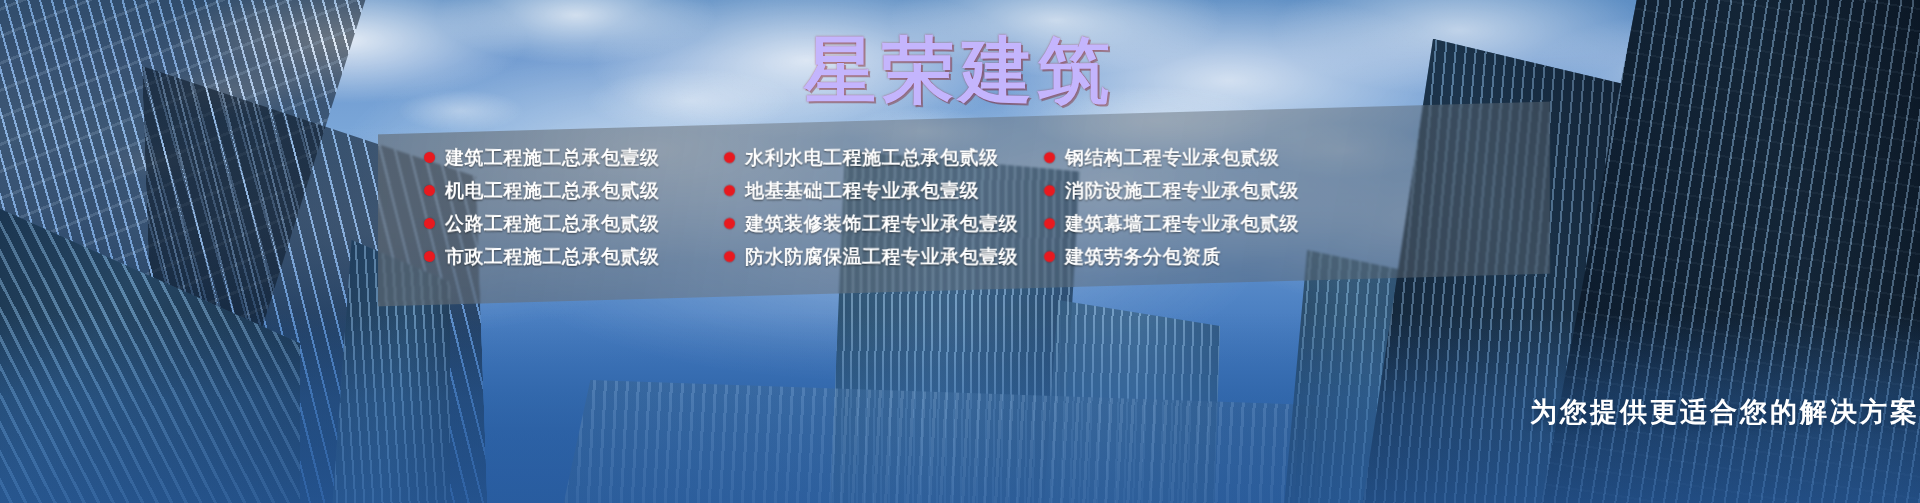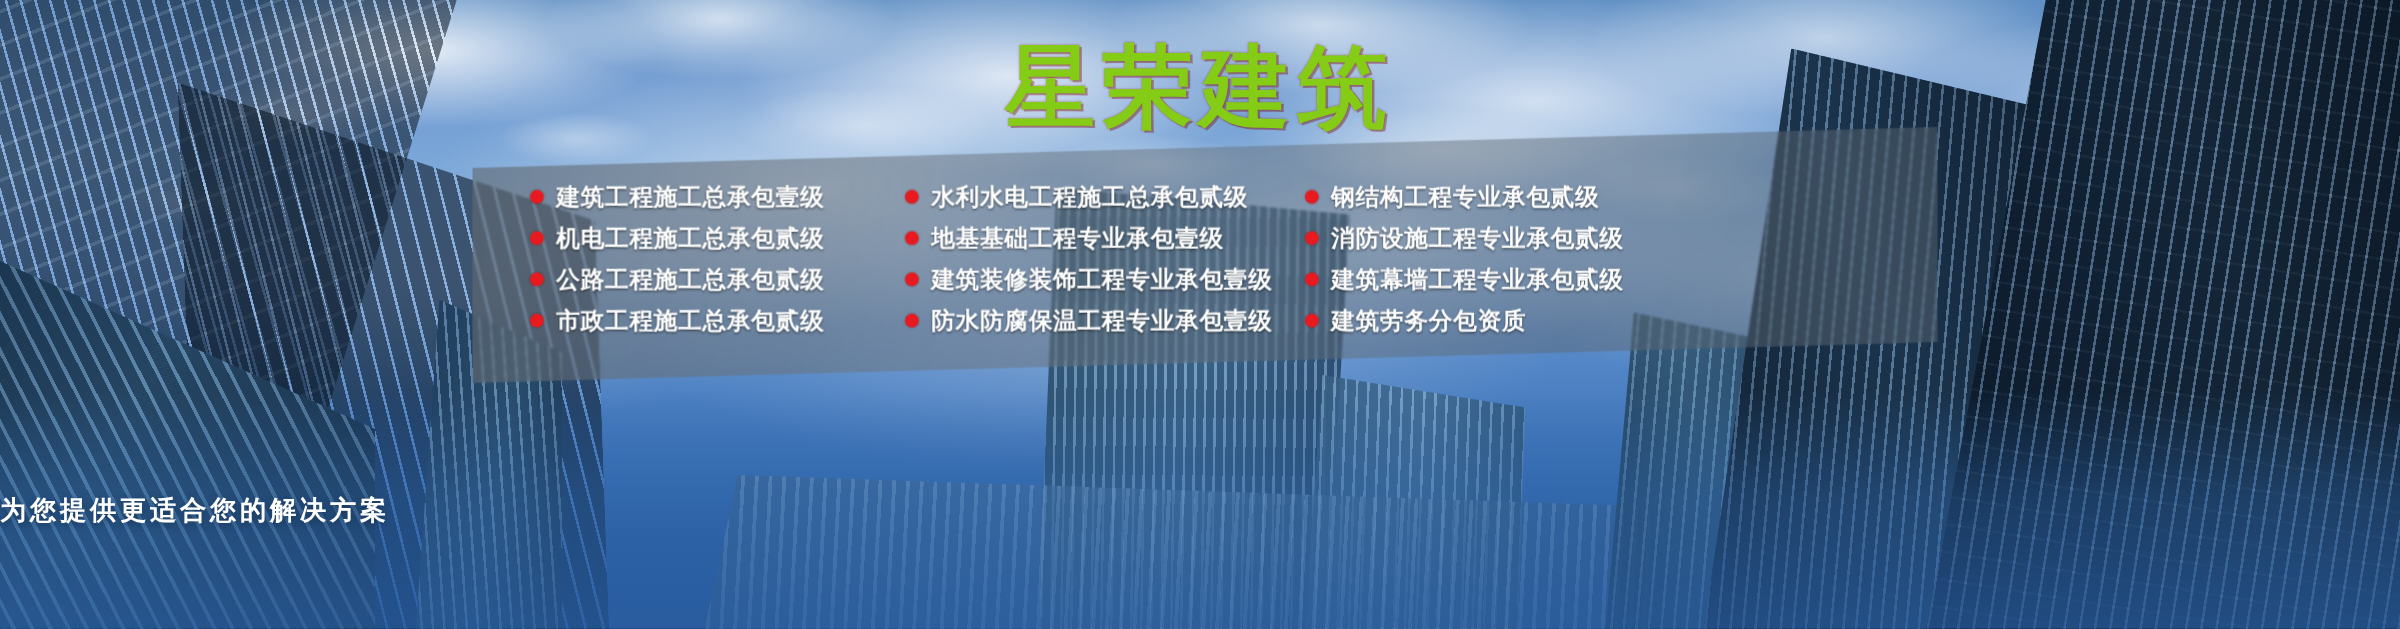--- a/index.html
+++ b/index.html
@@ -266,21 +266,21 @@
 
   
   .title {
     position: absolute;
     left: 0; right: 0;
     top: 34px;
     text-align: center;
     font-size: 72px;
     line-height: 1;
     font-weight: bold;
-    color: #84cc16;
+    color: #c4b5fd;
     letter-spacing: 6px;
     text-shadow:
       0 0 2px rgba(150,0,0,.5),
       2px 2px 0 rgba(120,0,0,.35);
     white-space: nowrap;
   }
 
   
   .panel {
     position: absolute;
@@ -333,22 +333,22 @@
     color: #ffffff;
     letter-spacing: .5px;
     text-shadow: 0 1px 2px rgba(0,0,0,.55);
   }
 
   
   .tagline {
     position: absolute;
     left: 0; right: 0;
     top: 394px;
-    text-align: left;
-    font-size: 21px;
+    text-align: right;
+    font-size: 27px;
     font-weight: bold;
     color: #ffffff;
     letter-spacing: 3px;
     text-shadow: 0 2px 6px rgba(12,40,72,.65);
     white-space: nowrap;
   }
 </style>
 </head>
 <body>
 

